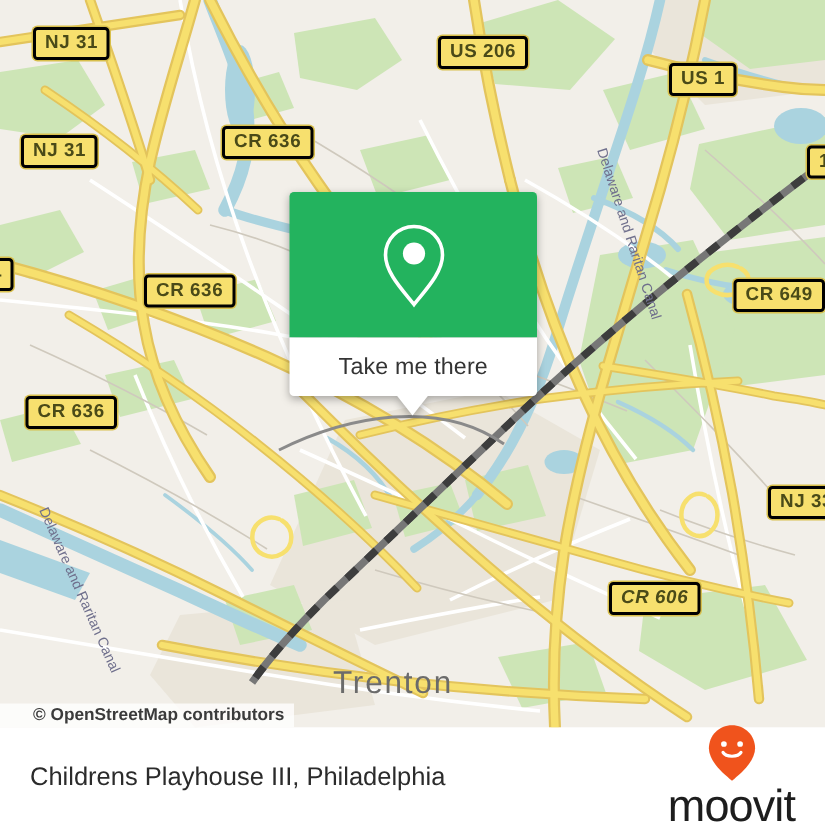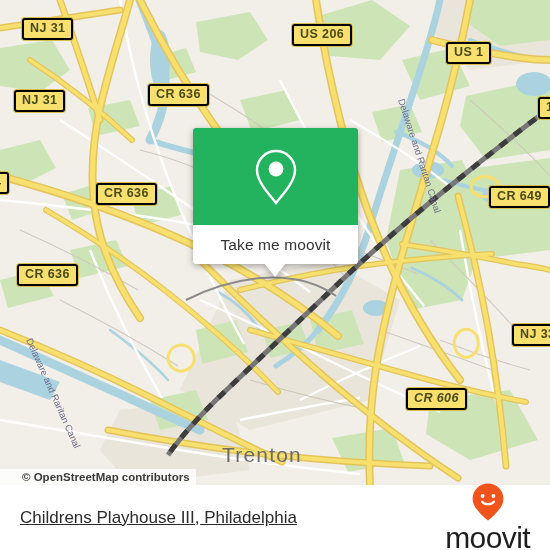--- a/index.html
+++ b/index.html
@@ -96,21 +96,20 @@
     display: flex;
     align-items: center;
     justify-content: space-between;
     padding: 0 20px;
     box-sizing: border-box;
   }
   #footer-title {
     font-size: 17px;
     color: #2b2b2b;
     white-space: nowrap;
-    text-decoration: underline;
   }
   #brand {
     display: flex;
     align-items: center;
     gap: 1px;
     flex-direction: column;
   }
   #brand-word {
     font-size: 30px;
     color: #1d1d1d;
@@ -319,21 +318,21 @@
     </div>
 
     <div id="popup">
       <div id="popup-green">
         <svg width="46" height="58" viewBox="0 0 46 58">
           <path d="M23 3 C12.5 3 4 11.5 4 22 C4 34 16 46 23 55 C30 46 42 34 42 22 C42 11.5 33.5 3 23 3 Z" fill="none" stroke="#ffffff" stroke-width="2.4"></path>
           <circle cx="23" cy="21" r="7.4" fill="#ffffff"></circle>
         </svg>
       </div>
       <div id="popup-white">
-        <span id="popup-label">Take me moovit</span>
+        <span id="popup-label">Take me there</span>
       </div>
       <div id="popup-tail"></div>
     </div>
 
     <div id="attribution">
       <span>© OpenStreetMap contributors</span>
     </div>
   </div>
 
   <div id="footer">

